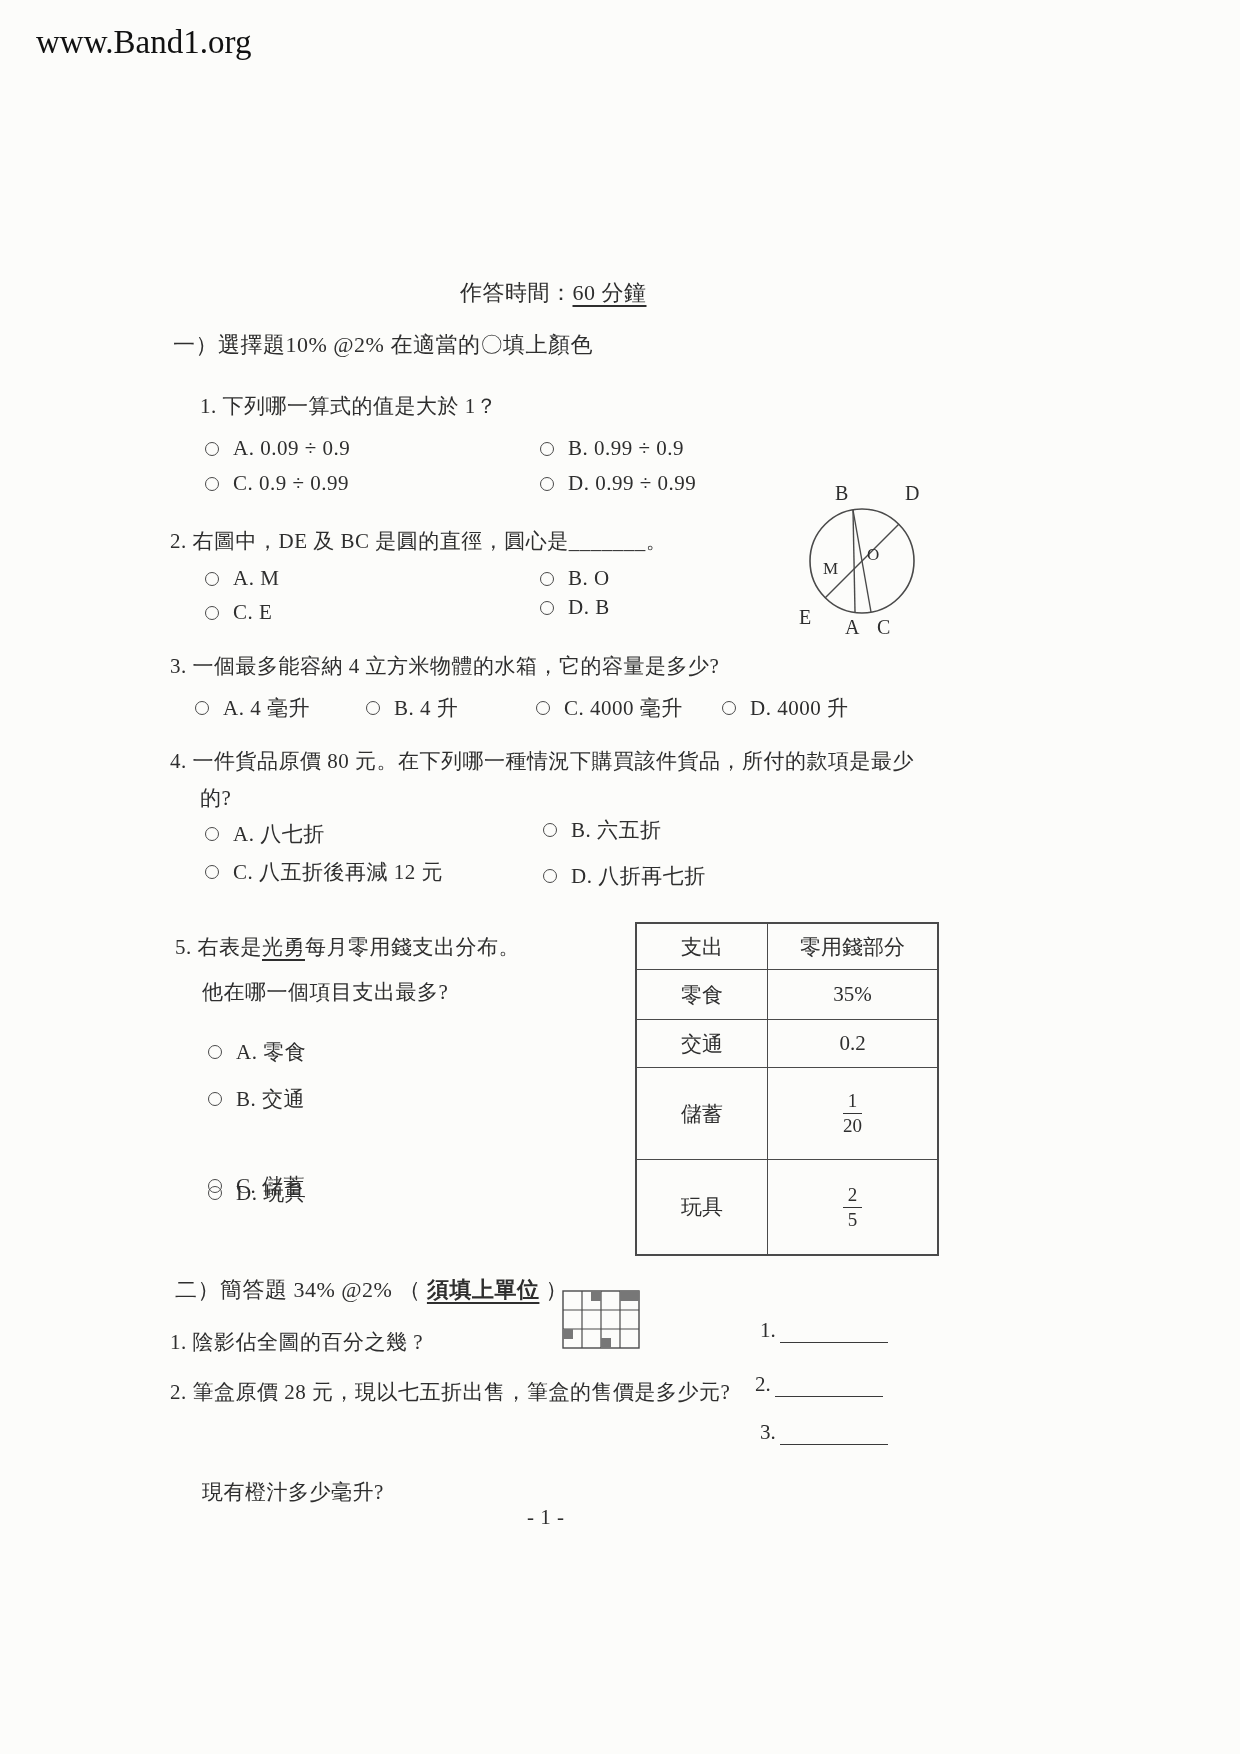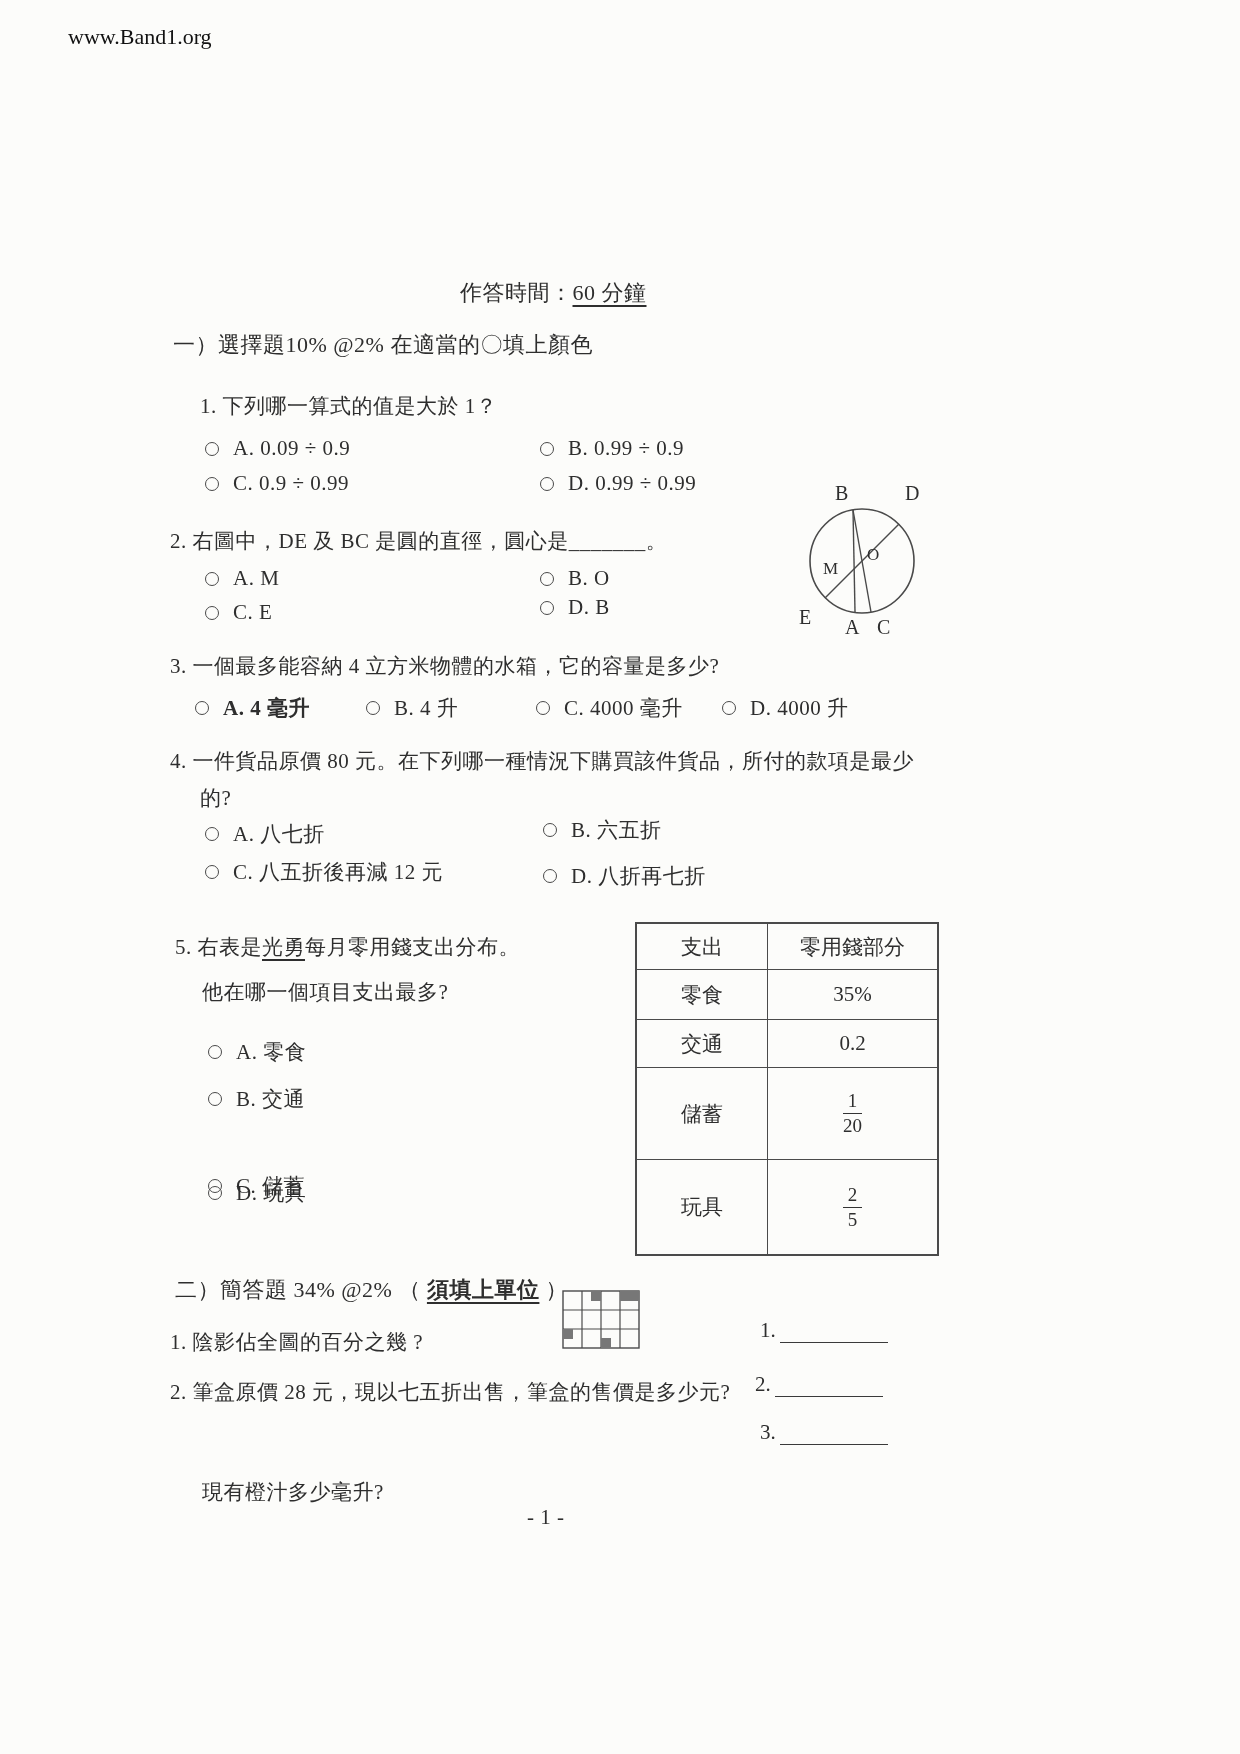--- a/index.html
+++ b/index.html
@@ -5,21 +5,21 @@
   html,body { margin:0; padding:0; background:#d9d9d9; }
   .page {
     position:relative; width:1240px; height:1754px; margin:0 auto;
     background:#fcfcfa; color:#2e2e2e;
     font-family:"Liberation Serif","DejaVu Serif",serif;
     overflow:hidden;
   }
   .abs { position:absolute; white-space:nowrap; }
   .t { font-size:21px; letter-spacing:0.5px; }
   .heading { font-size:22px; letter-spacing:0.5px; }
-  .watermark { font-size:22px; color:#111;margin-left:32px; }
+  .watermark { font-size:33px; color:#111; }
   .opt { display:flex; align-items:center; font-size:21px; letter-spacing:0.5px; }
   .bubble {
     display:inline-block; width:12px; height:12px; border:1.6px solid #4a4a4a;
     border-radius:50%; margin-right:14px; flex:0 0 auto; background:transparent;
   }
   .uline { text-decoration:underline; text-underline-offset:5px; }
   .blank {
     display:inline-block; width:108px; height:20px;
     border-bottom:1.6px solid #3a3a3a; vertical-align:baseline;
   }
@@ -101,21 +101,21 @@
     <text x="40" y="22" font-size="20">B</text>
     <text x="110" y="22" font-size="20">D</text>
     <text x="28" y="96" font-size="17">M</text>
     <text x="72" y="82" font-size="17">O</text>
     <text x="4" y="146" font-size="20">E</text>
     <text x="50" y="156" font-size="20">A</text>
     <text x="82" y="156" font-size="20">C</text>
   </svg>
 
   <div class="abs t" style="left:170px; top:652px;">3.  一個最多能容納 4 立方米物體的水箱，它的容量是多少?</div>
-  <div class="abs opt" style="left:195px; top:694px;font-weight:bold;">
+  <div class="abs opt" style="left:195px; top:694px;">
     <span class="bubble"></span>
     <span>A. 4 毫升</span>
   </div>
   <div class="abs opt" style="left:366px; top:694px;">
     <span class="bubble"></span>
     <span>B.  4 升</span>
   </div>
   <div class="abs opt" style="left:536px; top:694px;">
     <span class="bubble"></span>
     <span>C. 4000 毫升</span>

